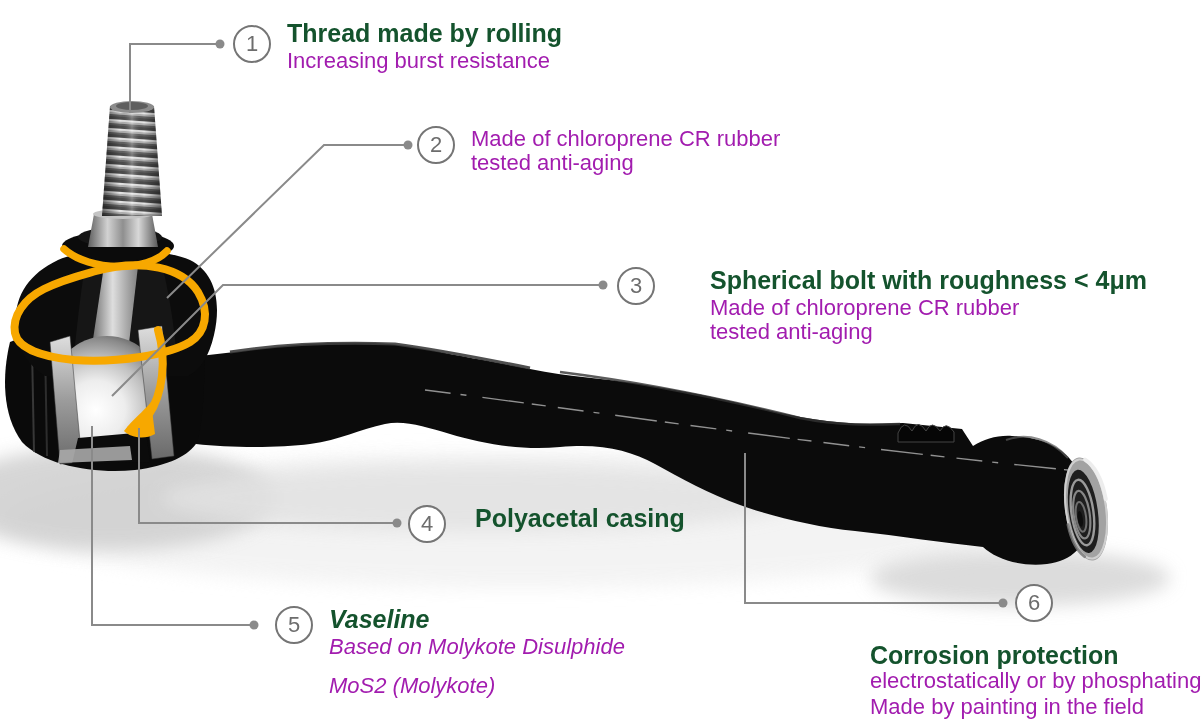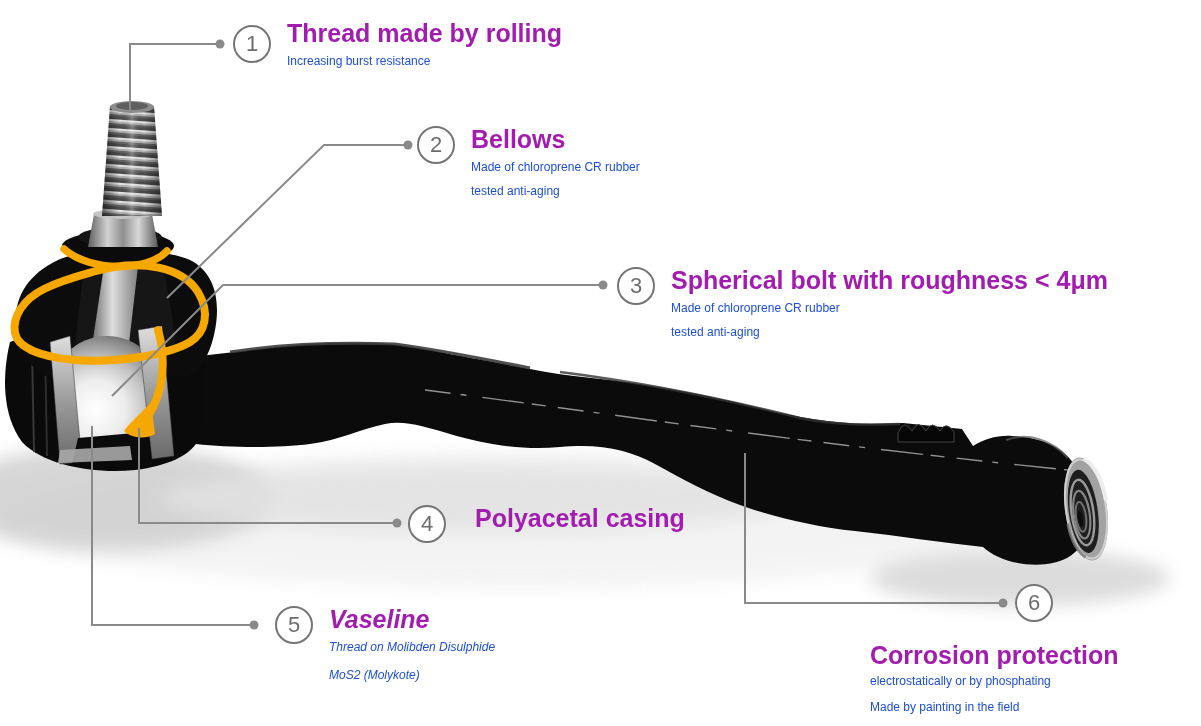--- a/index.html
+++ b/index.html
@@ -10,24 +10,24 @@
   #stage{position:absolute;left:0;top:0;width:1201px;height:726px;}
   svg.art{position:absolute;left:0;top:0;}
   .badge{
     position:absolute;width:34px;height:34px;border:2.5px solid #757575;
     border-radius:50%;background:#ffffff;color:#6d6d6d;font-size:22px;
     display:flex;align-items:center;justify-content:center;line-height:1;
     box-sizing:content-box;
   }
   .callout{position:absolute;white-space:nowrap;}
   .callout .title{
-    font-size:25px;font-weight:bold;color:#a21caf;line-height:28px;margin:0;
+    font-size:25px;font-weight:bold;color:#14532d;line-height:28px;margin:0;
   }
   .callout .sub{
-    font-size:12px;color:#1d4ed8;line-height:24px;margin:2px 0 0 0;
+    font-size:22px;color:#a21caf;line-height:24px;margin:2px 0 0 0;
   }
 </style>
 </head>
 <body>
 
 <div id="stage">
 
   <svg class="art" width="1201" height="726" viewBox="0 0 1201 726">
     <defs>
       <filter id="soft" x="-40%" y="-40%" width="180%" height="180%">
@@ -197,39 +197,38 @@
   <div class="badge" style="left:1015px;top:584px;">
       <span>6</span>
     </div>
 
   <div class="callout" style="left:287px;top:19px;">
     <p class="title">Thread made by rolling</p>
     <p class="sub">Increasing burst resistance</p>
   </div>
 
   <div class="callout" style="left:471px;top:125px;">
-    <p class="title">Bellows</p>
     <p class="sub">Made of chloroprene CR rubber</p>
     <p class="sub" style="margin-top:0;">tested anti-aging</p>
   </div>
 
-  <div class="callout" style="left:671px;top:266px;">
+  <div class="callout" style="left:710px;top:266px;">
     <p class="title">Spherical bolt with roughness &lt; 4μm</p>
     <p class="sub">Made of chloroprene CR rubber</p>
     <p class="sub" style="margin-top:0;">tested anti-aging</p>
   </div>
 
   <div class="callout" style="left:475px;top:504px;">
     <p class="title">Polyacetal casing</p>
   </div>
 
   <div class="callout" style="left:329px;top:605px;font-style:italic;">
     <p class="title">Vaseline</p>
-    <p class="sub">Thread on Molibden Disulphide</p>
-    <p class="sub" style="margin-top:4px;">MoS2 (Molykote)</p>
+    <p class="sub">Based on Molykote Disulphide</p>
+    <p class="sub" style="margin-top:15px;">MoS2 (Molykote)</p>
   </div>
 
   <div class="callout" style="left:870px;top:625px;margin-top:16px;">
     <p class="title">Corrosion protection</p>
     <p class="sub" style="margin-top:0;">electrostatically or by phosphating</p>
     <p class="sub">Made by painting in the field</p>
   </div>
 
 </div>
 

